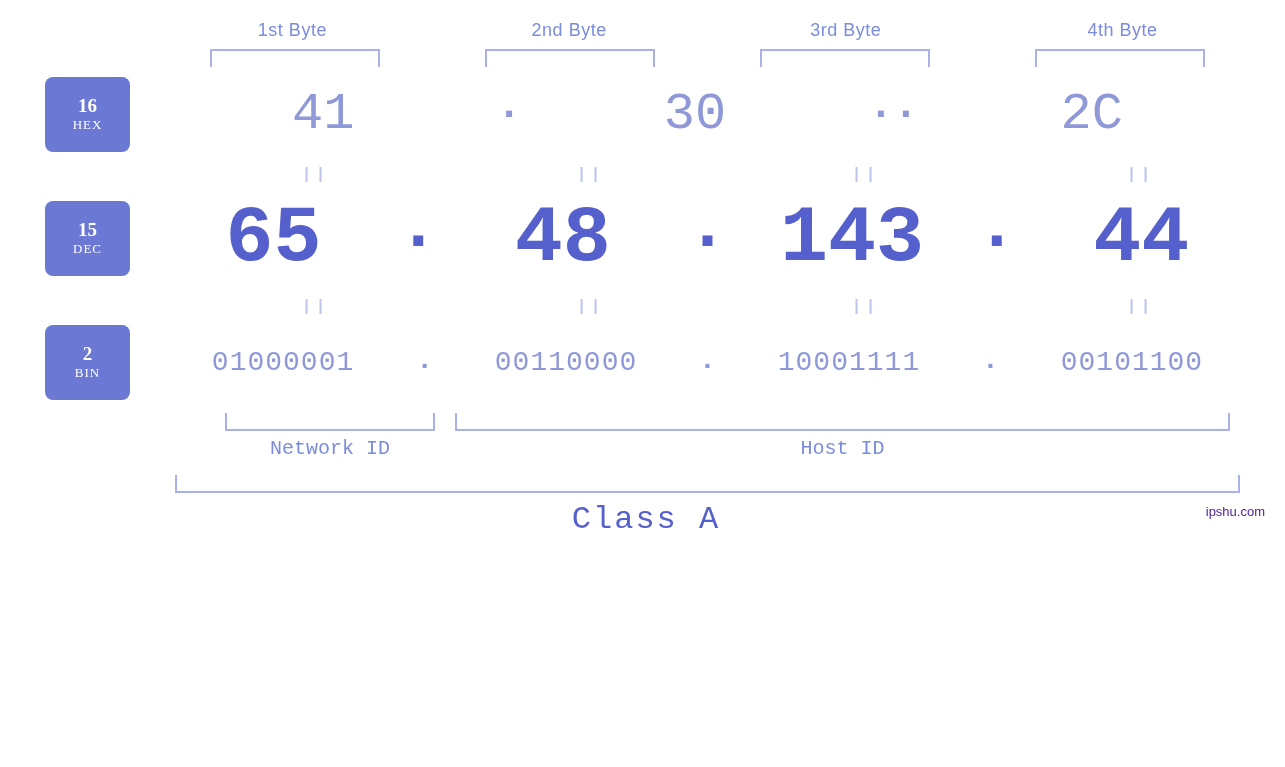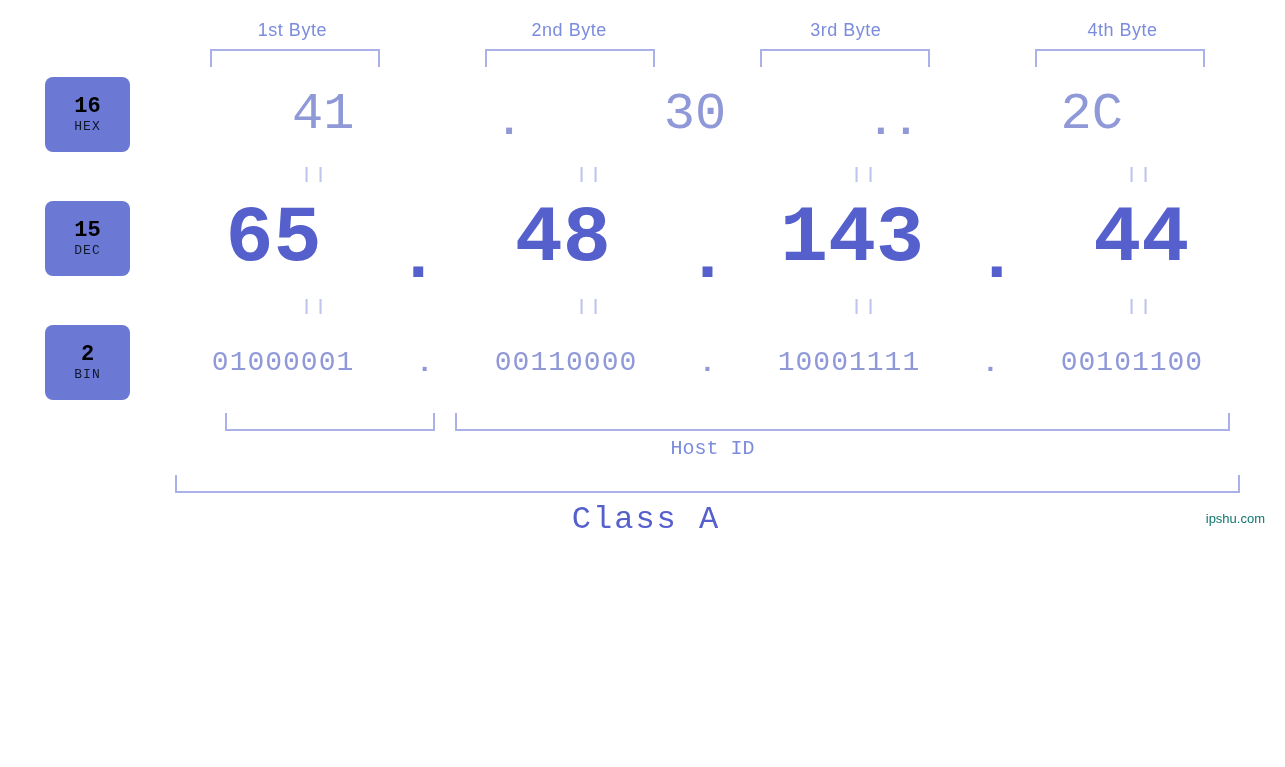--- a/index.html
+++ b/index.html
@@ -80,38 +80,38 @@
       border-radius: 8px;
       display: flex;
       flex-direction: column;
       align-items: center;
       justify-content: center;
       margin-left: 45px;
       flex-shrink: 0;
     }
 
     .badge-number {
-      color: #000000;
-      font-size: 22px;
+      color: #ffffff;
+      font-size: 19px;
       font-weight: bold;
-      font-family: Liberation Mono, monospace;
+      font-family: Liberation Serif, serif;
       line-height: 1.1;
     }
 
     .badge-label {
-      color: #0f172a;
+      color: #ffffff;
       font-size: 13px;
-      font-family: Liberation Mono, monospace;
+      font-family: Liberation Serif, serif;
       letter-spacing: 1px;
     }
 
     .values-row {
       display: flex;
       flex: 1;
-      align-items: flex-end;
+      align-items: flex-start;
       justify-content: space-around;
       margin-left: 20px;
       margin-right: 20px;
     }
 
     .value-cell {
       flex: 1;
       text-align: center;
       color: #6b78d4;
       font-family: 'Courier New', Courier, monospace;
@@ -253,23 +253,23 @@
       color: #5560cc;
       font-size: 32px;
       font-family: 'Courier New', Courier, monospace;
       margin-top: 8px;
       letter-spacing: 2px;
       padding-left: 7px;
     }
 
     .watermark {
       position: absolute;
-      bottom: 12px;
+      bottom: 19px;
       right: 20px;
-      color: #0f766e;
+      color: #4c1d95;
       font-size: 13px;
       font-family: Arial, sans-serif;
     }
   </style>
 </head>
 <body>
 
 <div class="main-container">
 
   <div class="byte-headers">
@@ -354,20 +354,21 @@
       <div class="value-cell bin-val">00101100</div>
     </div>
   </div>
 
   <div class="bottom-section">
     <div class="brackets-bottom-row">
       <div class="network-bracket"></div>
       <div class="host-bracket"></div>
     </div>
     <div class="labels-row">
+      <div class="network-label">Network ID</div>
       <div class="host-label">Host ID</div>
     </div>
 
     <div class="class-bracket-container">
       <div class="class-bracket-line"></div>
     </div>
     <div class="class-label">Class A</div>
 
     <div class="watermark">ipshu.com</div>
   </div>

